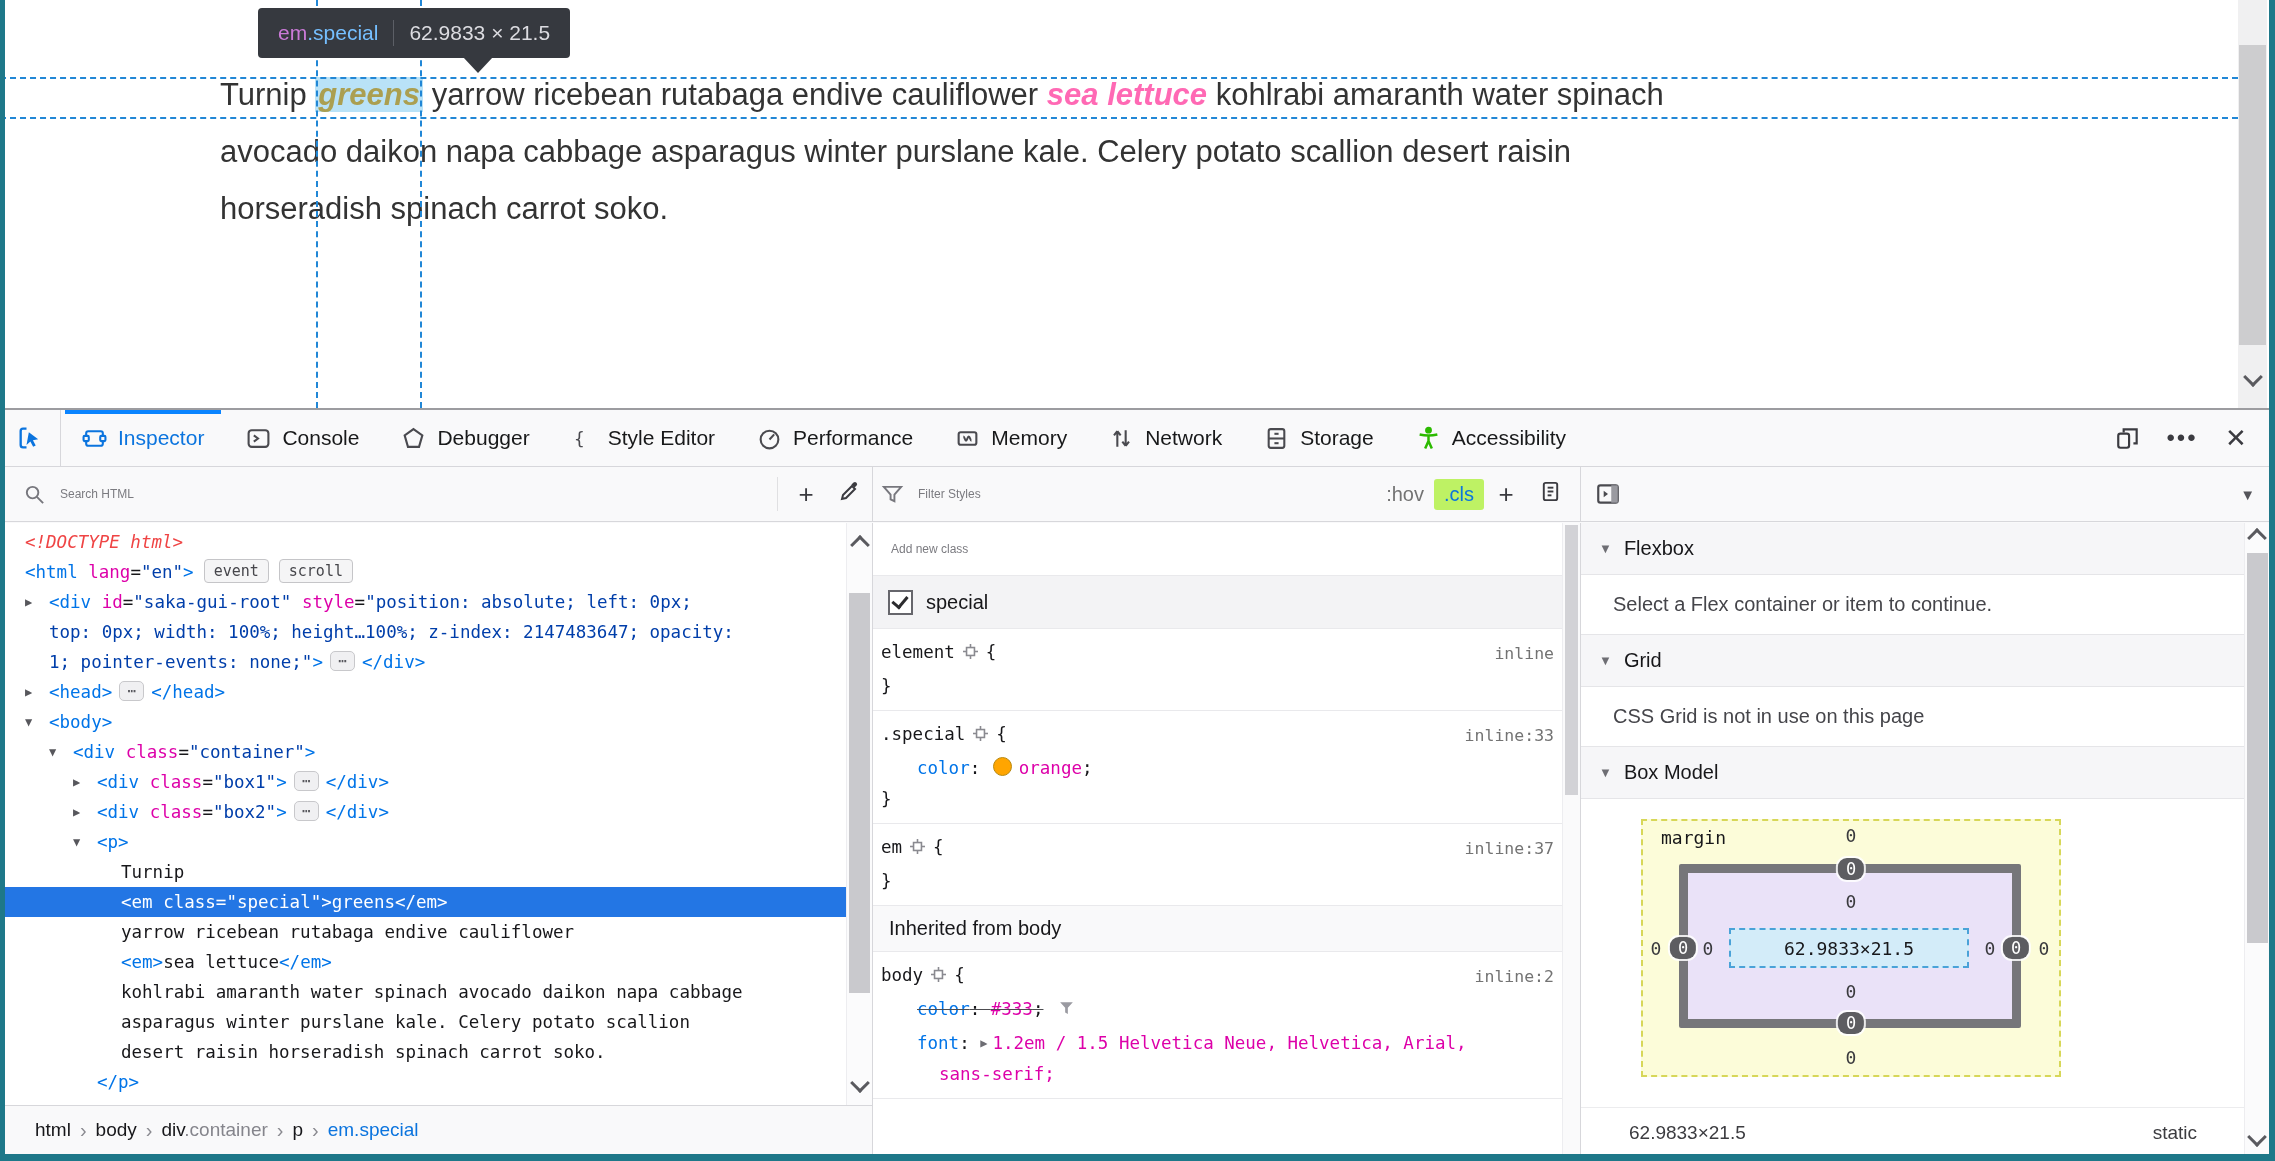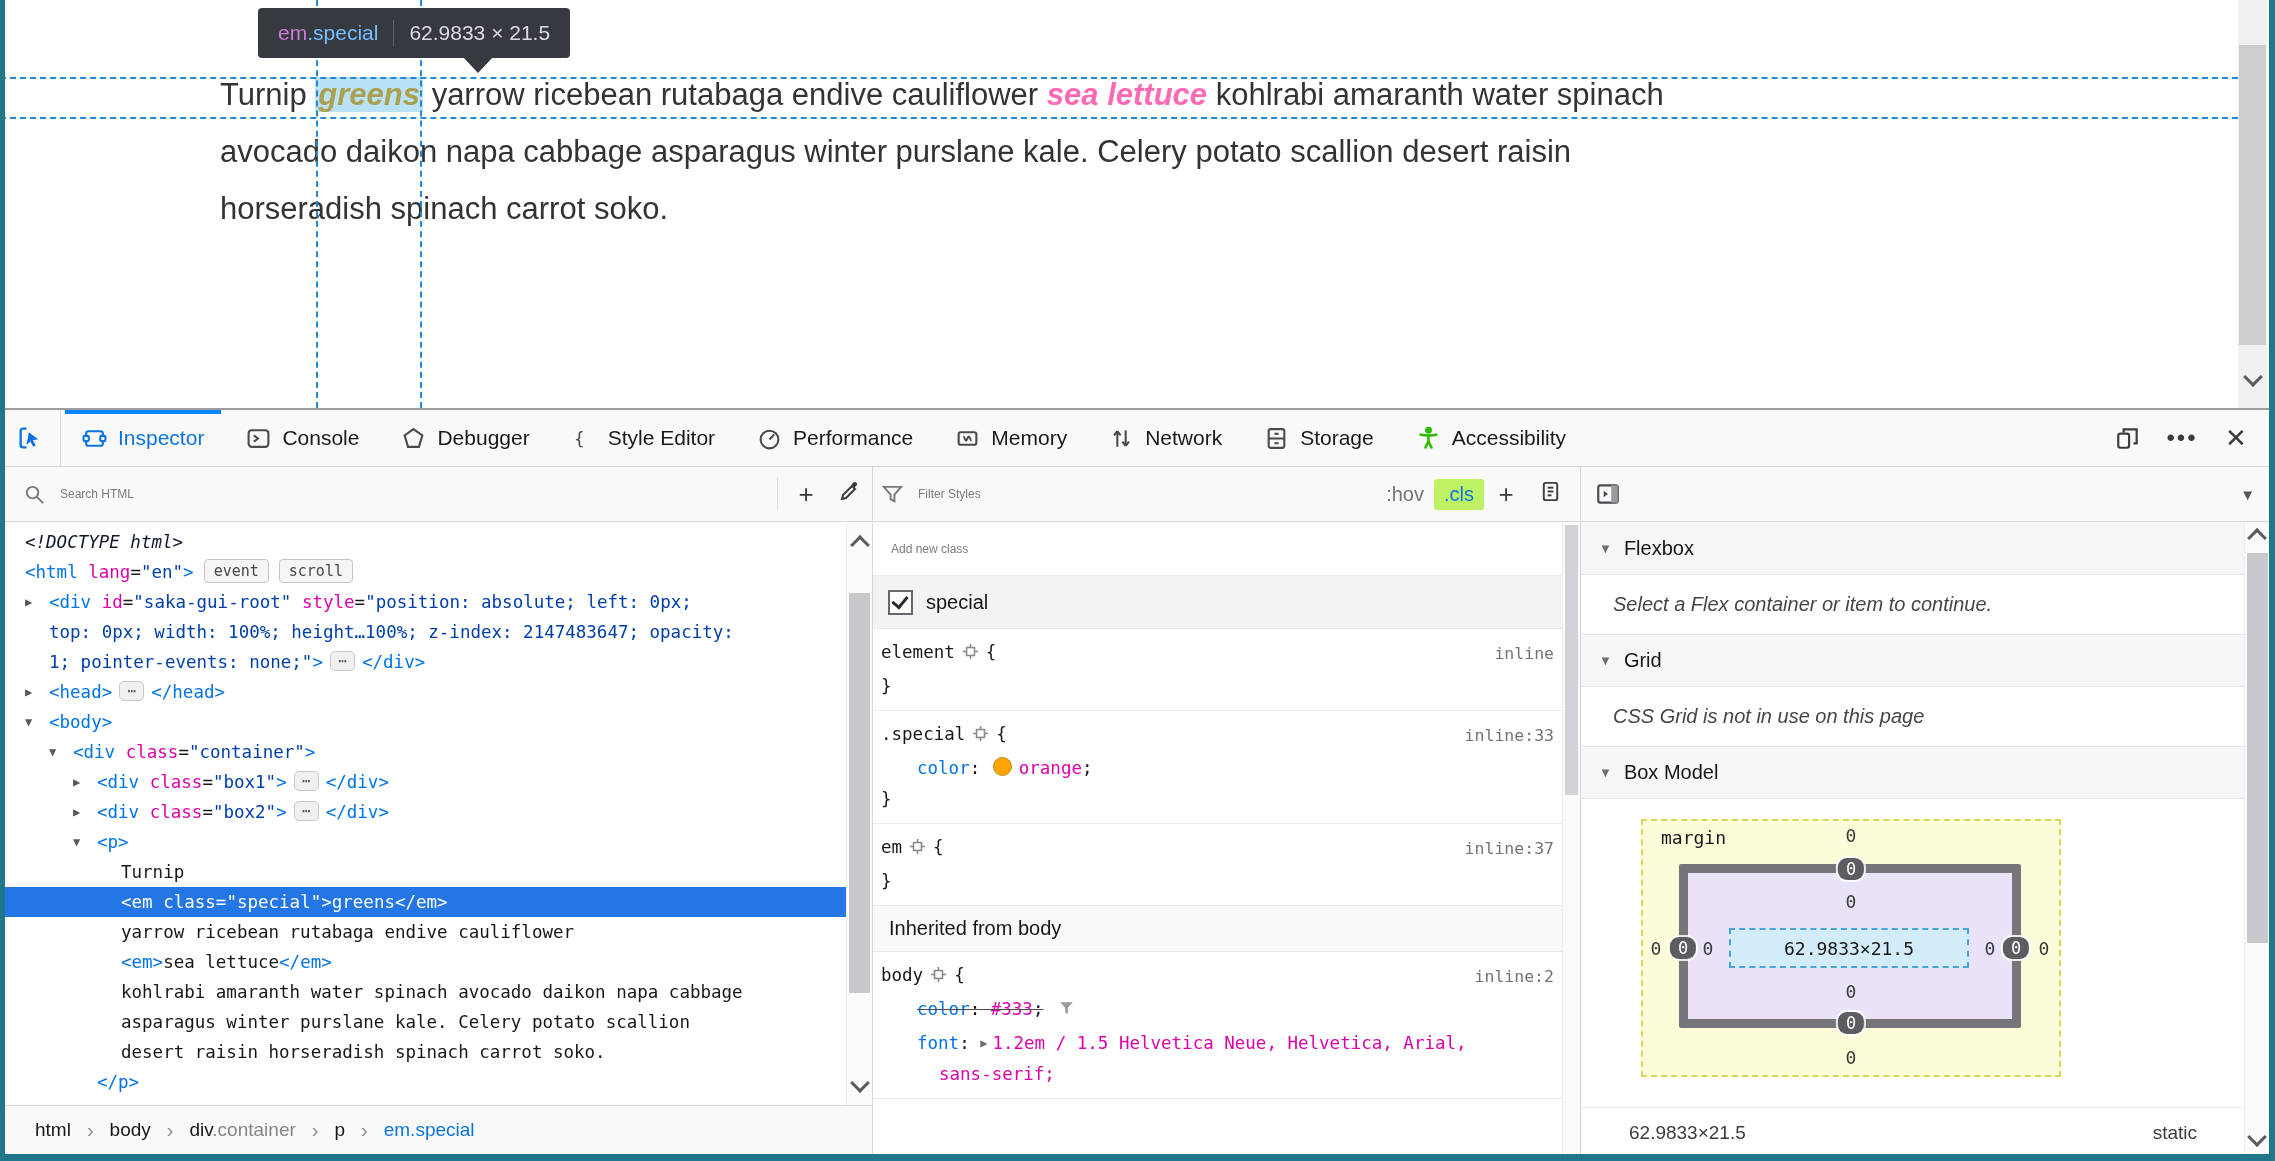--- a/index.html
+++ b/index.html
@@ -73,33 +73,33 @@
   .panel-expand-ico svg{width:26px;height:26px;}
   #side-dd{margin-left:auto;display:flex;align-items:center;padding:0 14px;color:#55555a;font-size:15px;}
 
   
   #html-panel{position:absolute;left:5px;top:523px;width:867px;height:582px;overflow:hidden;
               font-family:"DejaVu Sans Mono",monospace;font-size:17.5px;line-height:30px;padding-top:4px;box-sizing:border-box;}
   .trow{position:relative;white-space:pre-wrap;padding-right:34px;}
   .arr{display:inline-block;width:24px;margin-left:-24px;color:#57575c;font-size:12px;vertical-align:2px;}
   .tk-tag{color:#0074e8;} .tk-attr{color:#dd00a9;} .tk-val{color:#003eaa;}
   .tk-pun{color:#17171a;} .tk-text{color:#17171a;}
-  .tk-doctype{color:#0f172a;font-style:italic;}
+  .tk-doctype{color:#ef4444;font-style:italic;}
   .trow.sel{background:#2376e4;}
   .trow.sel span{color:#fff !important;}
   .badge{display:inline-block;border:1px solid #c5c5c8;background:#f5f5f6;border-radius:4px;
          padding:0 9px;font-size:15px;line-height:22px;color:#46464b;margin-left:10px;vertical-align:2px;}
   .ell{display:inline-block;border:1px solid #c8c8cb;background:#f0f0f2;border-radius:5px;
        padding:0 7px;margin:0 7px;font-size:15px;line-height:18px;color:#58585e;vertical-align:2px;}
   .vscroll{position:absolute;right:0;top:0;width:25px;height:100%;background:#fbfbfc;border-left:1px solid #ededf0;}
   .vthumb{position:absolute;left:2px;width:21px;background:#c9c9cd;}
 
   
   #breadcrumb{position:absolute;left:5px;top:1105px;width:867px;height:49px;background:#f9f9fa;
-              border-top:1px solid #d7d7db;display:flex;align-items:center;gap:16px;padding-left:30px;
+              border-top:1px solid #d7d7db;display:flex;align-items:center;gap:9px;padding-left:30px;
               box-sizing:border-box;font-size:19px;z-index:16;}
   .bc-sep{color:#8a8a90;font-size:20px;}
   .bc-name{color:#17171a;} .bc-suffix{color:#85858c;} .bc-item.active .bc-name{color:#0b74de;}
 
   
   #rules-panel{position:absolute;left:872px;top:523px;width:708px;height:801px;border-left:1px solid #d7d7db;
                box-sizing:border-box;overflow:hidden;font-family:"DejaVu Sans Mono",monospace;font-size:17.5px;}
   #addclass-row{height:52px;border-bottom:1px solid #e9e9ec;display:flex;align-items:center;padding:0 16px;}
   #classes-row{height:52px;background:#f3f3f5;border-bottom:1px solid #e9e9ec;display:flex;align-items:center;
                gap:13px;padding:0 15px;font-family:"Liberation Sans",sans-serif;font-size:20px;}
@@ -123,21 +123,21 @@
   #rules-scroll{position:absolute;right:0;top:0;width:17px;height:100%;background:#fafafb;border-left:1px solid #ededf0;}
   #rules-thumb{position:absolute;left:2px;top:2px;width:13px;height:270px;background:#d2d2d6;}
 
   
   #layout-panel{position:absolute;left:1580px;top:523px;width:689px;height:631px;border-left:1px solid #d7d7db;
                 box-sizing:border-box;overflow:hidden;background:#fff;}
   .lsec-h{height:51px;display:flex;align-items:center;gap:12px;padding:0 18px;background:#f6f6f8;
           border-bottom:1px solid #e5e5e8;font-size:20px;color:#17171a;}
   .lsec-h .tri{color:#6e6e74;font-size:13px;}
   .lsec-b{height:59px;display:flex;align-items:center;padding:0 32px;border-bottom:1px solid #e5e5e8;
-          font-style:italic;font-size:20px;color:#45454a;}
+          font-size:20px;color:#45454a;}
   #layout-scroll{position:absolute;right:0;top:0;width:24px;height:100%;background:#fbfbfc;border-left:1px solid #ededf0;}
 
   
   #bm{position:absolute;left:60px;top:296px;width:420px;height:258px;font-family:"DejaVu Sans Mono",monospace;}
   #bm-margin{position:absolute;left:0;top:0;width:416px;height:254px;background:#fcfcd9;border:2px dashed #d7d758;}
   #bm-border{position:absolute;left:38px;top:45px;width:324px;height:146px;border:9px solid #76767a;
              background:#eae2f8;border-radius:2px;}
   #bm-content{position:absolute;left:88px;top:109px;width:236px;height:36px;background:#d3ecf9;
               border:2px dashed #4aa2d8;display:flex;align-items:center;justify-content:center;
               font-size:18px;color:#17171a;}

